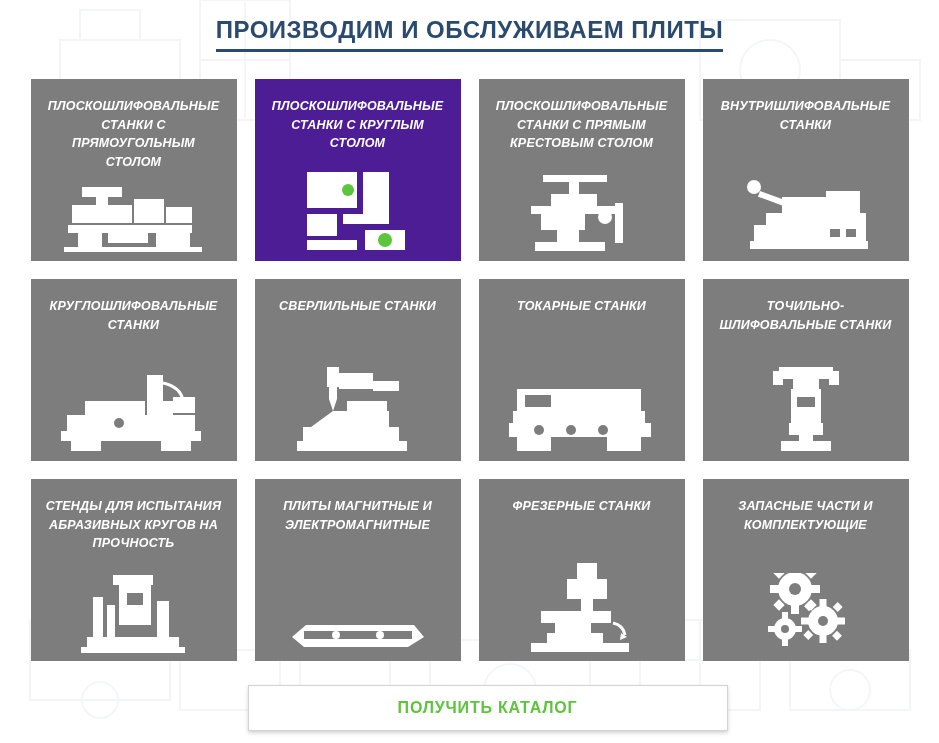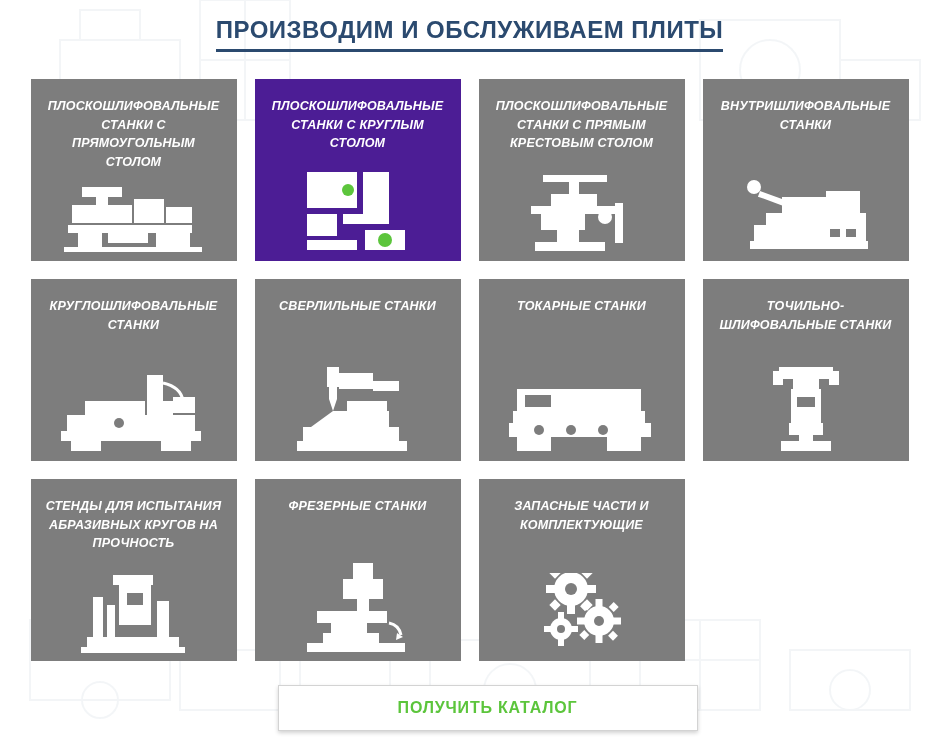--- a/index.html
+++ b/index.html
@@ -95,21 +95,21 @@
   }
   .card-icon svg { display: block; }
 
   .cta-wrap {
     margin-top: 24px;
     width: 880px;
     display: flex;
     justify-content: center;
   }
   .cta-button {
-    width: 420px;
+    width: 480px;
     height: 46px;
     background: #ffffff;
     border: 1px solid #d3d3d3;
     box-shadow: 0 2px 4px rgba(0,0,0,0.18);
     color: #5cc53c;
     font-size: 16px;
     font-weight: bold;
     letter-spacing: 0.8px;
     text-transform: uppercase;
     display: flex;
@@ -299,20 +299,31 @@
           <rect x="48" y="18" width="16" height="12" fill="#7d7d7d"></rect>
           <rect x="14" y="22" width="10" height="40"></rect>
           <rect x="28" y="30" width="8" height="32"></rect>
           <rect x="78" y="26" width="12" height="36"></rect>
           <rect x="8" y="62" width="92" height="10"></rect>
           <rect x="2" y="72" width="104" height="6"></rect>
         </svg>
       </div>
     </div>
 
+    <div class="card">
+      <div class="card-label">ПЛИТЫ МАГНИТНЫЕ И ЭЛЕКТРОМАГНИТНЫЕ</div>
+      <div class="card-icon">
+        <svg width="140" height="36" viewBox="0 0 140 36" fill="#ffffff">
+          <path d="M4 20 L18 8 L126 8 L136 20 L120 30 L16 30 Z"></path>
+          <rect x="16" y="14" width="108" height="8" fill="#7d7d7d"></rect>
+          <circle cx="48" cy="18" r="4" fill="#ffffff"></circle>
+          <circle cx="92" cy="18" r="4" fill="#ffffff"></circle>
+        </svg>
+      </div>
+    </div>
 
     <div class="card">
       <div class="card-label">ФРЕЗЕРНЫЕ СТАНКИ</div>
       <div class="card-icon">
         <svg width="130" height="90" viewBox="0 0 130 90" fill="#ffffff">
           <rect x="60" y="0" width="20" height="16"></rect>
           <rect x="50" y="16" width="40" height="20"></rect>
           <rect x="64" y="36" width="12" height="12"></rect>
           <rect x="24" y="48" width="70" height="12"></rect>
           <rect x="38" y="60" width="36" height="10"></rect>

